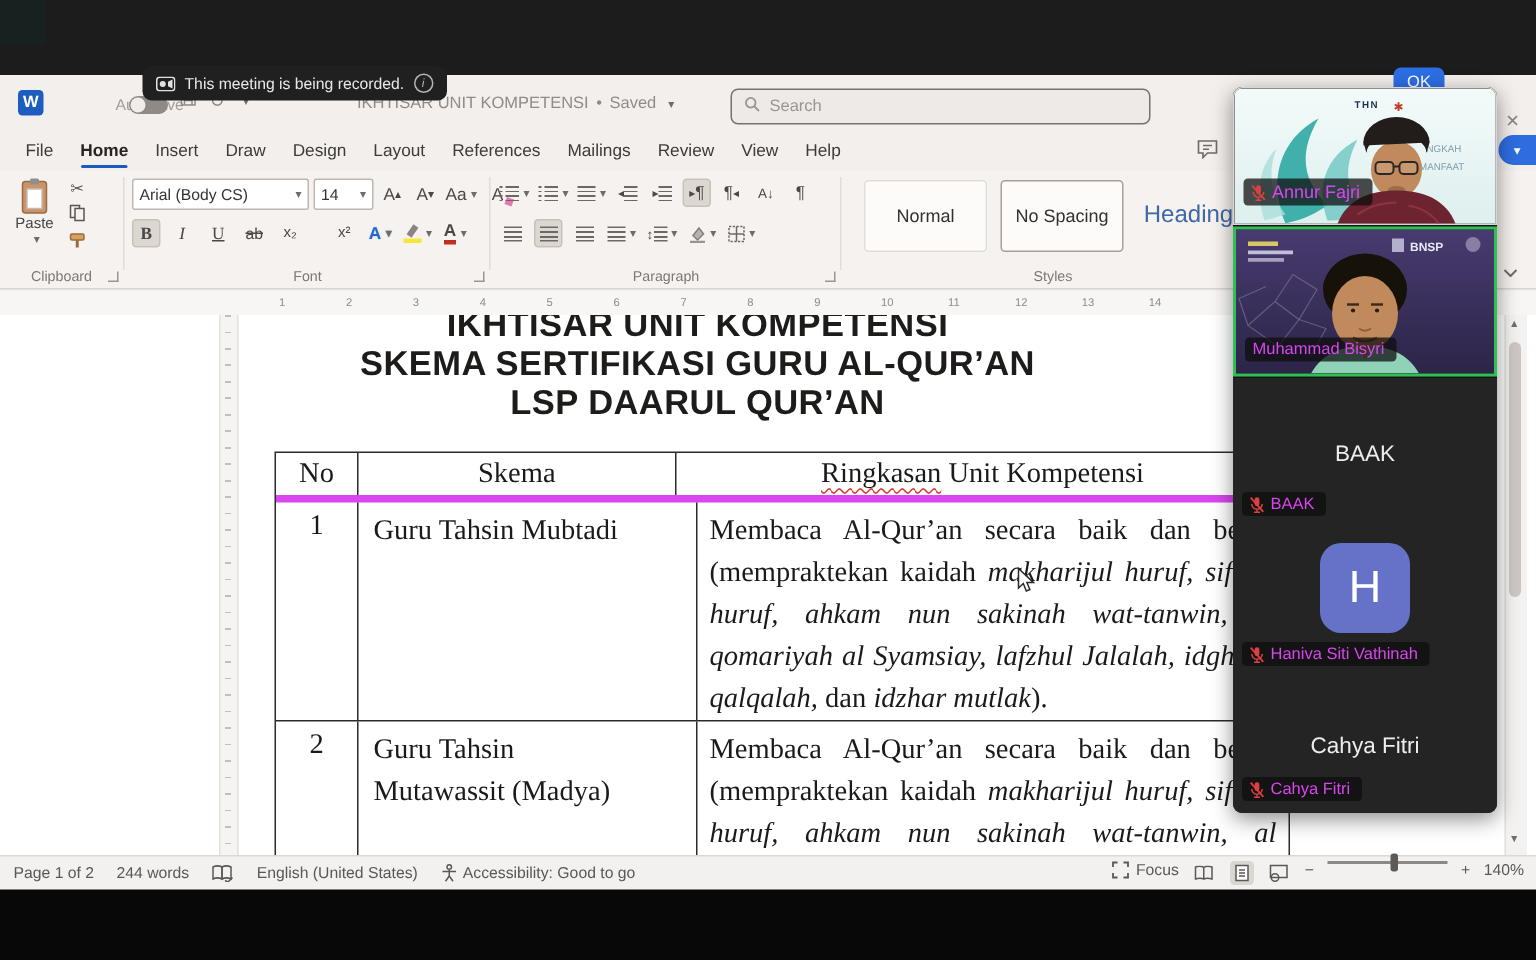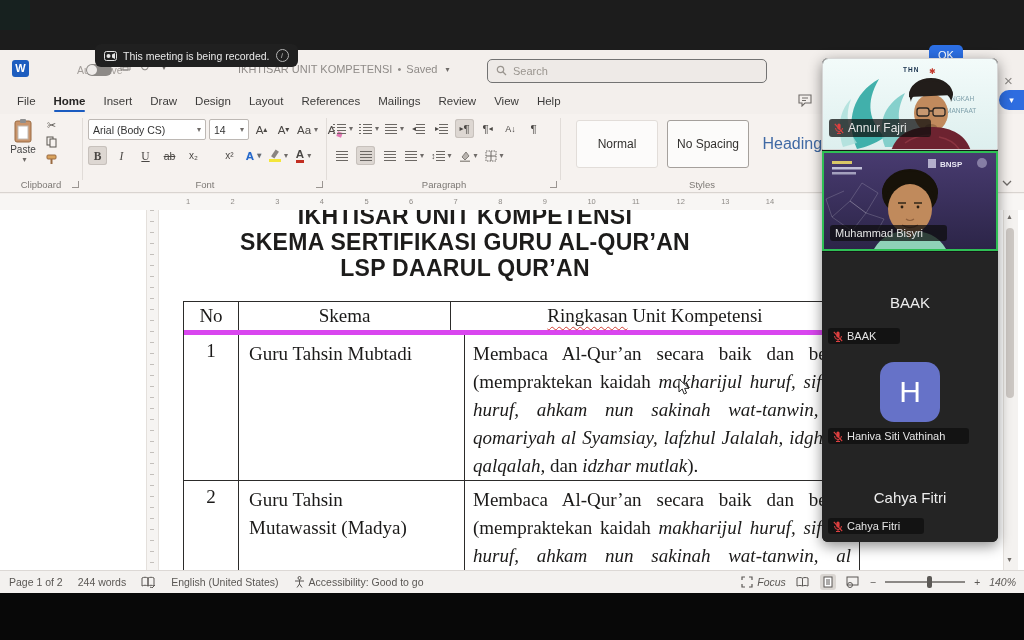--- a/index.html
+++ b/index.html
@@ -106,37 +106,37 @@
   .sb-up{position:absolute;left:1006px;top:163px;font-size:7px;color:#716d69;}
   .sb-thumb{position:absolute;left:1006px;top:178px;width:8px;height:170px;background:#ccc7c3;border-radius:5px;}
   .sb-down{position:absolute;left:1006px;top:506px;font-size:7px;color:#716d69;}
   .close-x{position:absolute;left:1004px;top:22px;color:#8a8784;font-size:15px;}
   .blue-pill{position:absolute;left:999px;top:40px;width:25px;height:20px;background:#2e6de0;border-radius:10px 0 0 10px;
     color:#fff;font-size:9px;display:flex;align-items:center;justify-content:center;}
   
   .statusbar{position:absolute;left:0;top:520px;width:100%;height:22px;background:#f3f1ef;border-top:1px solid #dcd8d5;
     display:flex;align-items:center;justify-content:space-between;font-size:10.5px;color:#5a5754;}
   .sb-left{display:flex;align-items:center;gap:15px;padding-left:9px;}
-  .sb-right{display:flex;align-items:center;gap:9px;padding-right:8px;font-style:italic;}
+  .sb-right{display:flex;align-items:flex-start;gap:9px;padding-right:8px;}
   .sb-item{display:flex;align-items:center;gap:4px;white-space:nowrap;}
   .view-ic{width:16px;height:16px;display:flex;align-items:center;justify-content:center;border-radius:3px;}
   .view-ic.on{background:#dad6d2;}
   .zoom-track{width:80px;height:2px;background:#8b8885;position:relative;}
   .zoom-thumb{position:absolute;left:42px;top:-5px;width:5px;height:12px;background:#5c5956;border-radius:2px;}
   
   #vpanel{left:822px;top:58px;width:176px;height:484px;z-index:10;background:#161616;border-radius:6px;
     box-shadow:0 4px 14px rgba(0,0,0,.45);}
   .tile{position:absolute;left:0;width:176px;background:#242424;overflow:hidden;}
   .t1{top:0;height:92px;border:1px solid #d6d6d6;border-radius:6px 6px 0 0;box-sizing:border-box;}
   .t2{top:93px;height:100px;border:2px solid #2fbf55;box-sizing:border-box;}
   .t3{top:194px;height:100px;border-bottom:1px solid #141414;}
   .t4{top:294px;height:100px;border-bottom:1px solid #141414;}
   .t5{top:394px;height:90px;border-radius:0 0 6px 6px;}
   .vlabel{position:absolute;left:6px;bottom:8px;display:flex;align-items:center;gap:4px;
-    background:rgba(14,14,14,.74);border-radius:3px;padding:2px 24px 2px 5px;font-size:11px;color:#e5e5e5;white-space:nowrap;}
+    background:rgba(14,14,14,.74);border-radius:3px;padding:2px 8px 2px 5px;font-size:11px;color:#d946ef;white-space:nowrap;}
   .t1 .vlabel{bottom:12px;font-size:12px;}
   .vcenter{position:absolute;inset:0;display:flex;align-items:center;justify-content:center;color:#ededed;font-size:15px;}
   .havatar{position:absolute;left:50%;top:40%;transform:translate(-50%,-50%);width:60px;height:60px;border-radius:14px;
     background:#6672c8;color:#fff;font-size:30px;display:flex;align-items:center;justify-content:center;}
 </style>
 </head>
 <body>
 
 <div id="screen">
   <div class="abs" id="top-strip"></div>

